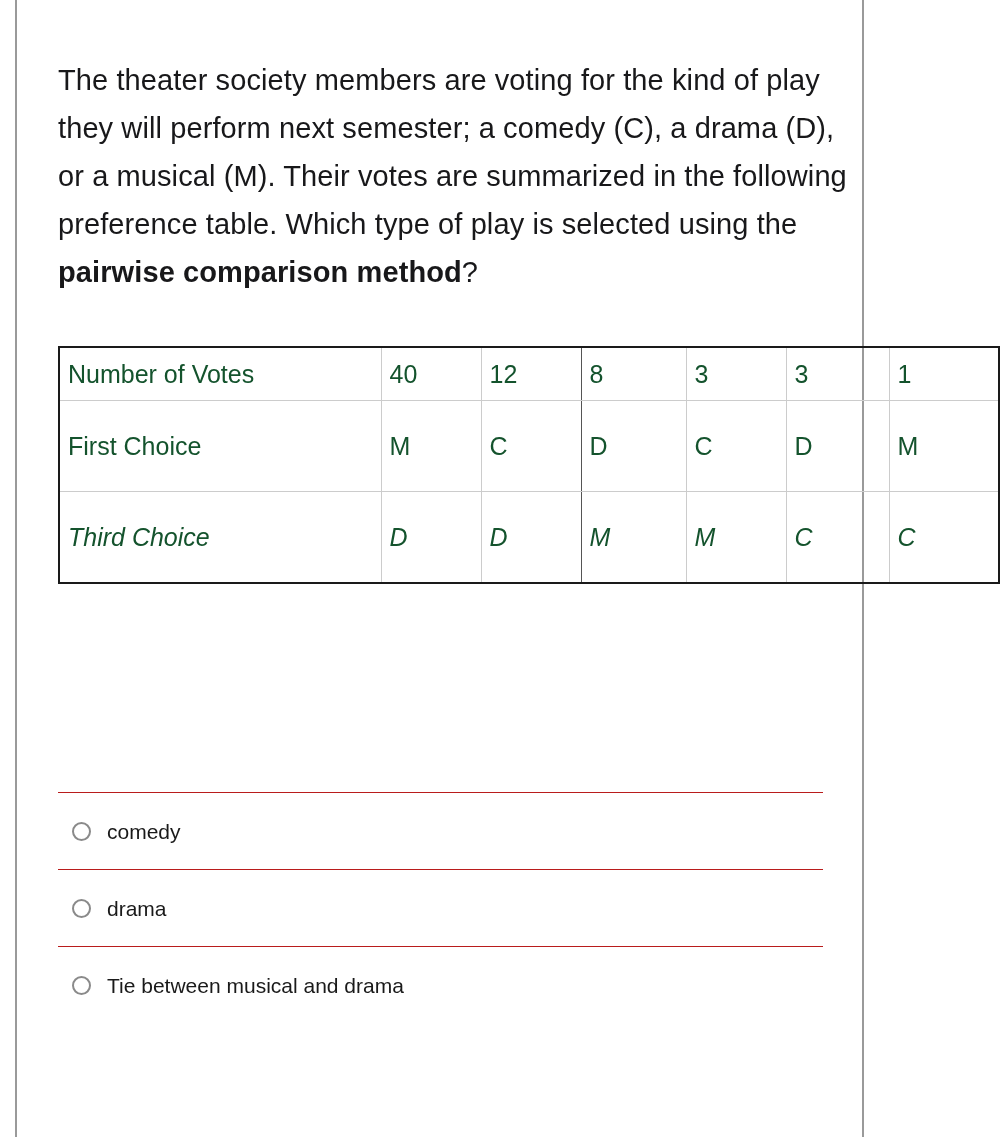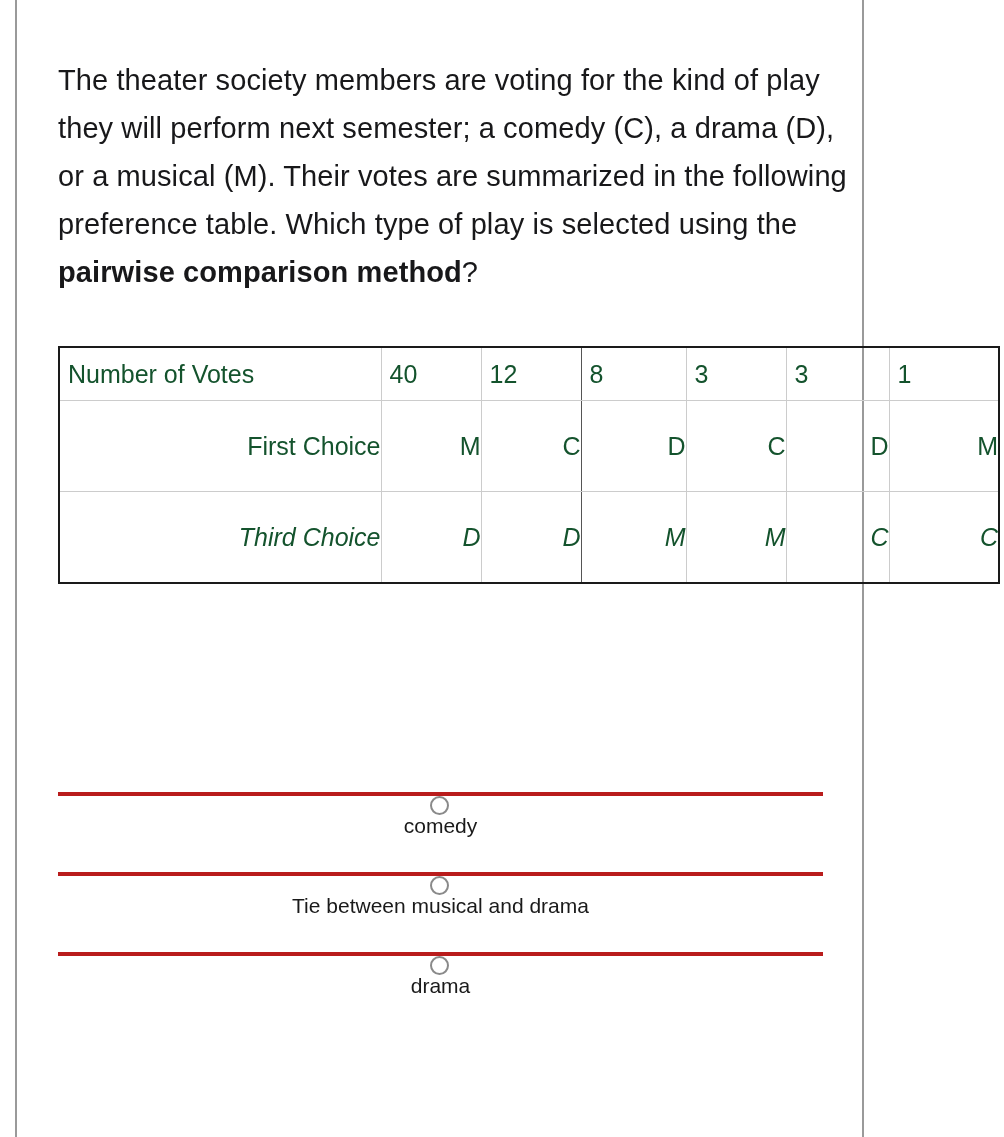--- a/index.html
+++ b/index.html
@@ -64,43 +64,42 @@
     text-align: left;
     background: transparent;
   }
   .pref-table tr:last-child td { border-bottom: none; font-style: italic; }
   .pref-table td:last-child { border-right: none; }
 
   
   .pref-table td.sep-dark { border-right: 1px solid #555555; margin-left: 20px; }
 
   .pref-table tr.row-head td { height: 52px; }
-  .pref-table tr.row-data td { height: 90px; text-align: right; }
+  .pref-table tr.row-data td { height: 90px; }
 
   col.c-label { width: 322px; }
   col.c-v0 { width: 100px; }
   col.c-v1 { width: 100px; }
   col.c-v2 { width: 105px; }
   col.c-v3 { width: 100px; }
   col.c-v4 { width: 103px; }
   col.c-v5 { width: 110px; }
 
   
   .options {
     position: absolute;
     left: 58px;
     top: 792px;
     width: 765px;
   }
   .option-row {
     display: flex;
     align-items: center;
     height: 76px;
-    border-top: 4px solid #b91c1c;
-    flex-direction: column;
+    border-top: 1px solid #b91c1c;
   }
   .radio {
     width: 19px;
     height: 19px;
     border: 2px solid #8a8a8a;
     border-radius: 50%;
     box-sizing: border-box;
     flex: 0 0 auto;
     margin-left: 14px;
     margin-right: 16px;
@@ -163,19 +162,19 @@
   </tbody>
 </table>
 
 <div class="options">
   <div class="option-row">
     <span class="radio"></span>
     <span class="option-label">comedy</span>
   </div>
   <div class="option-row">
     <span class="radio"></span>
-    <span class="option-label">Tie between musical and drama</span>
+    <span class="option-label">drama</span>
   </div>
   <div class="option-row">
     <span class="radio"></span>
-    <span class="option-label">drama</span>
+    <span class="option-label">Tie between musical and drama</span>
   </div>
 </div>
 
 </body></html>

